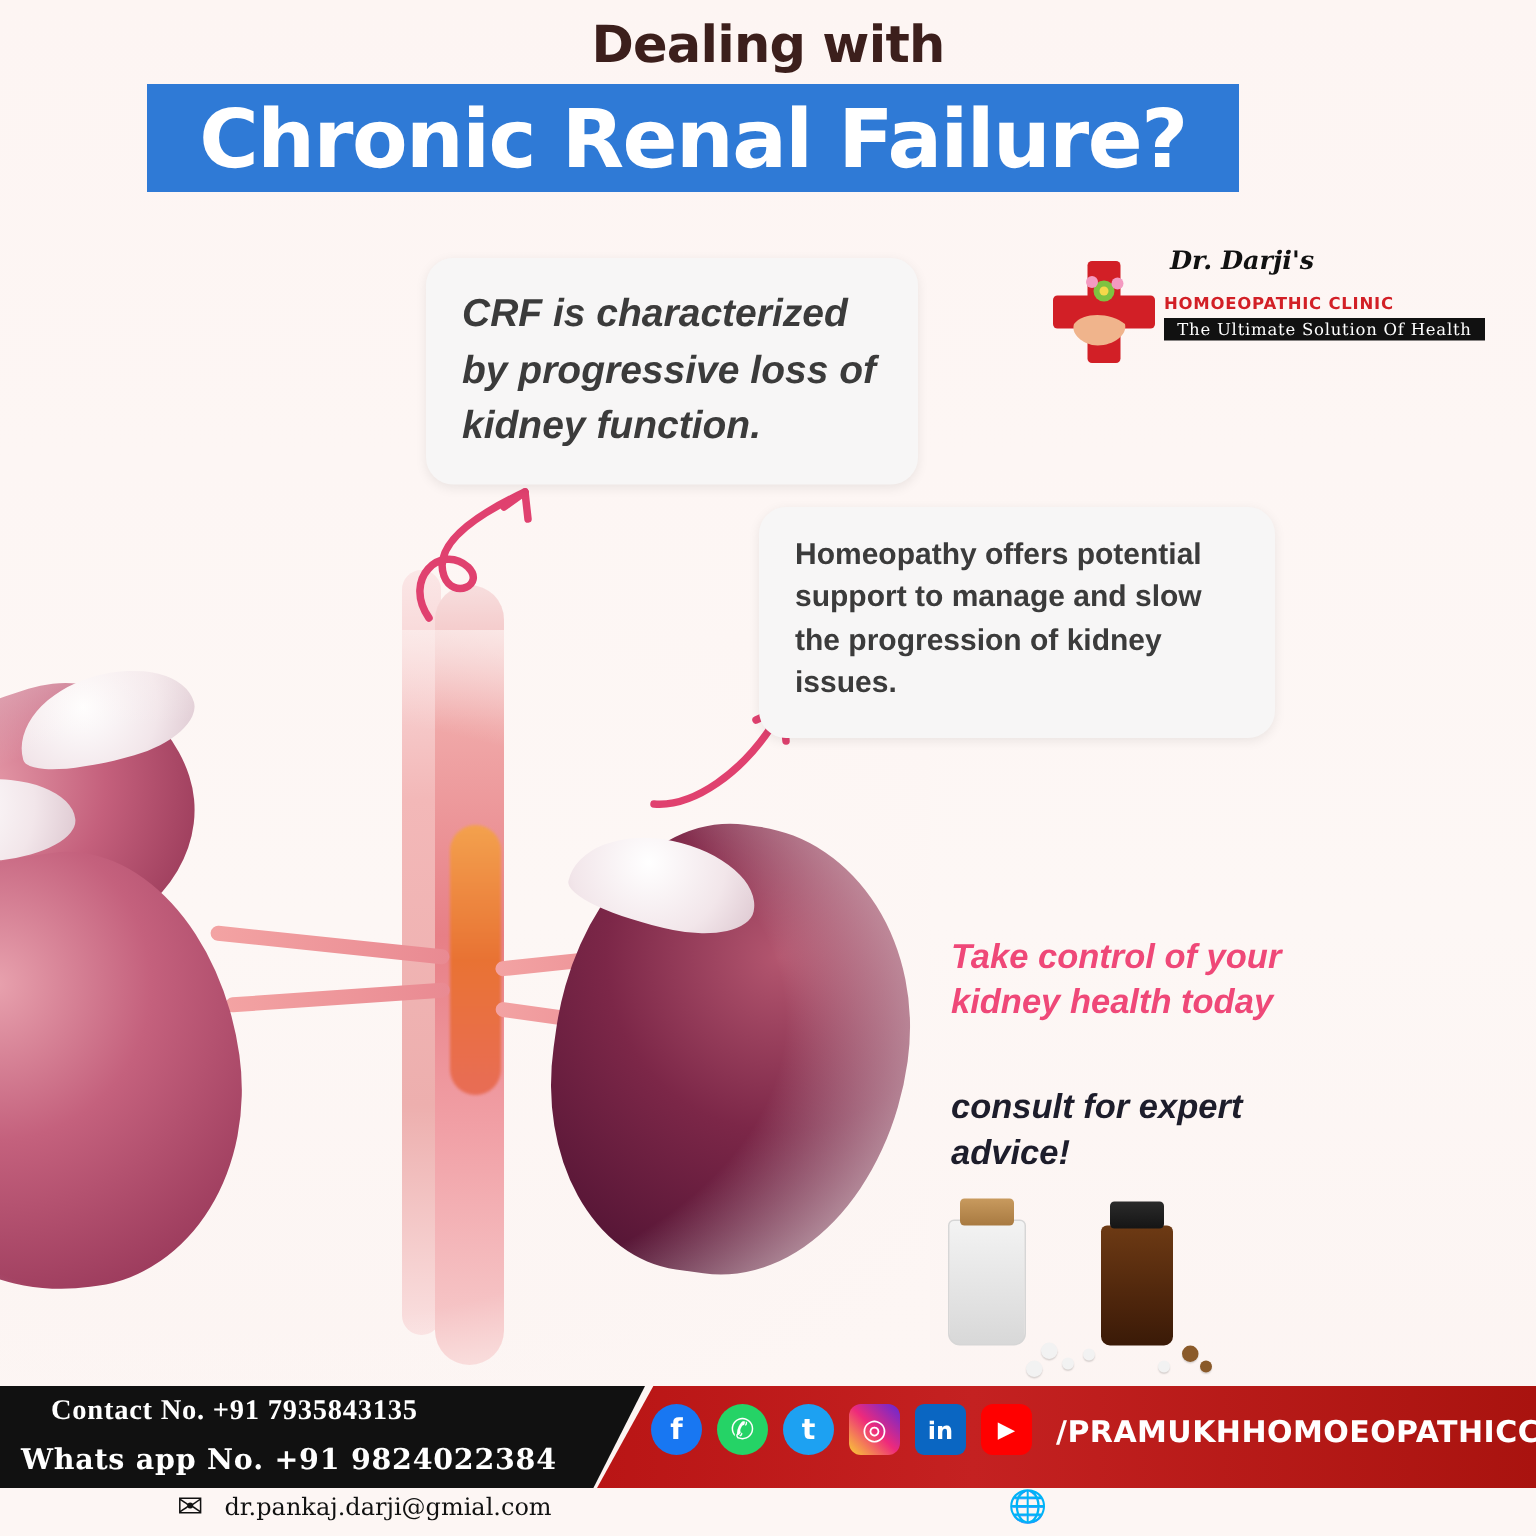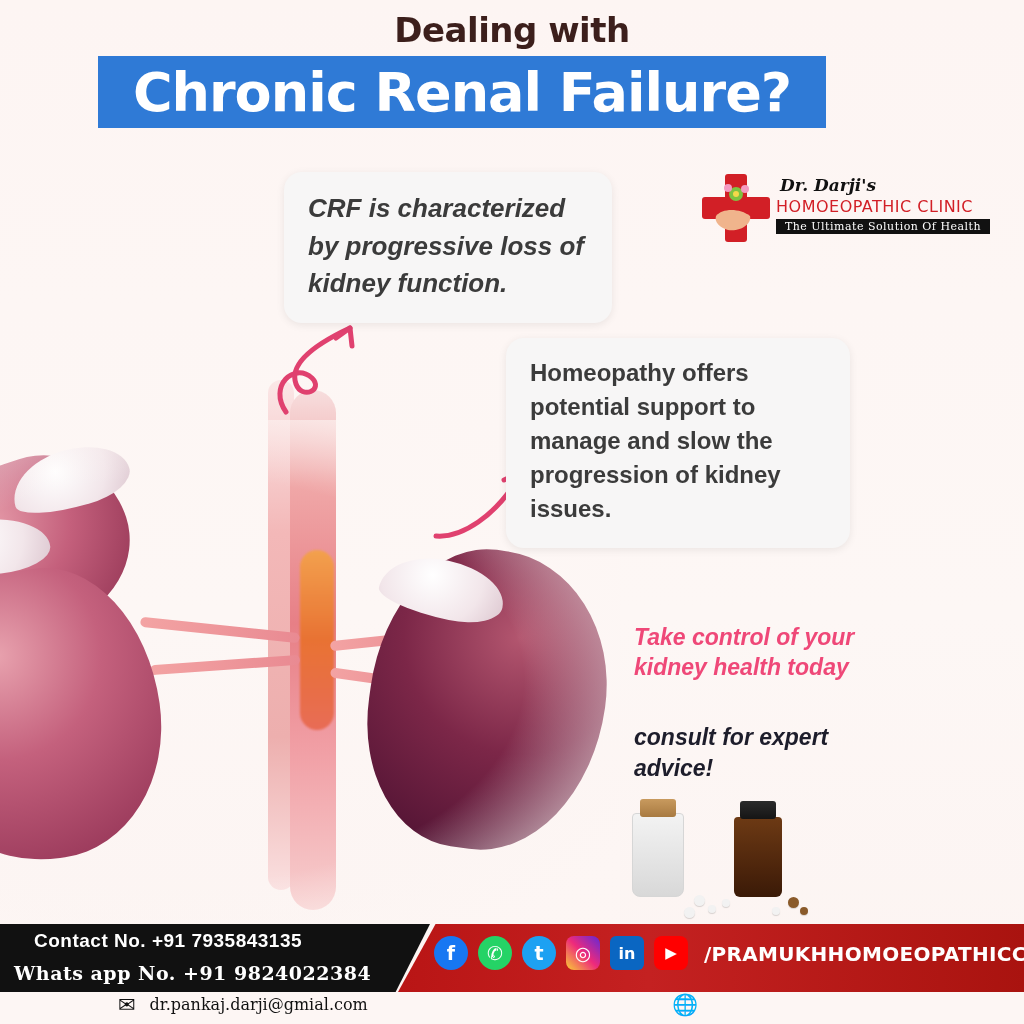--- a/index.html
+++ b/index.html
@@ -112,45 +112,45 @@
     box-shadow: 0 2px 8px rgba(0,0,0,.08);
     color: #3b3b3b;
   }
   #bubble1 {
     left: 284px; top: 172px; width: 328px; padding: 18px 22px 20px 24px;
     font-style: italic; font-weight: bold; font-size: 26px; line-height: 1.45;
     border-radius: 18px 18px 18px 18px;
   }
   #bubble2 {
     left: 506px; top: 338px; width: 344px; padding: 18px 22px 22px 24px;
-    font-weight: bold; font-size: 24px; line-height: 1.42;
+    font-weight: bold; font-size: 20px; line-height: 1.42;
   }
 
   
   .arrow-svg { position: absolute; }
   #arrow1 { left: 258px; top: 316px; }
   #arrow2 { left: 430px; top: 452px; }
 
   
   .logo { position: absolute; left: 700px; top: 164px; width: 290px; height: 106px; }
   .logo-cross {
     position: absolute; left: 0; top: 8px; width: 72px; height: 72px;
   }
-  .logo-text-wrap { position: absolute; left: 76px; top: 11px; width: 214px; }
+  .logo-text-wrap { position: absolute; left: 76px; top: 0; width: 214px; }
   .logo-dr {
     font-family: "DejaVu Serif", serif; font-style: italic; font-weight: bold;
     font-size: 17px; color: #111; margin-left: 4px;
   }
   .logo-main {
     font-family: "DejaVu Sans", sans-serif; font-weight: bold; font-size: 40px;
     color: #d21f26; letter-spacing: 1px; line-height: 1;
   }
   .logo-sub {
-    font-family: "DejaVu Sans", sans-serif; font-weight: normal; font-size: 16px;
-    color: #d21f26; letter-spacing: .5px; margin-top: 2px;
+    font-family: "DejaVu Sans", sans-serif; font-weight: bold; font-size: 11px;
+    color: #d21f26; letter-spacing: .5px; margin-top: 12px;
   }
   .logo-tag {
     background: #111; color: #fff; font-size: 11px; text-align: center;
     font-family: "DejaVu Serif", serif; letter-spacing: .5px; padding: 1px 4px; margin-top: 3px;
   }
 
   
   .cta-pink {
     position: absolute; left: 634px; top: 622px; width: 250px;
     font-style: italic; font-weight: bold; font-size: 23px; line-height: 1.32;
@@ -198,21 +198,21 @@
     position: absolute; left: 0; top: 0; width: 430px; height: 68px;
     background: #111; clip-path: polygon(0 0, 100% 0, 92% 100%, 0 100%);
   }
   .fred {
     position: absolute; left: 398px; top: 0; width: 626px; height: 68px;
     background: linear-gradient(90deg,#b91515 0%, #c42121 40%, #a9130f 100%);
     clip-path: polygon(6% 0, 100% 0, 100% 100%, 0 100%);
   }
   .contact1 {
     position: absolute; left: 34px; top: 6px;
-    font-family: Liberation Sans, sans-serif; font-weight: bold; font-size: 19px;
+    font-family: Liberation Serif, serif; font-weight: bold; font-size: 19px;
     color: #fff; letter-spacing: .5px;
   }
   .contact2 {
     position: absolute; left: 14px; top: 38px;
     font-family: "DejaVu Serif", serif; font-weight: bold; font-size: 19px;
     color: #fff; letter-spacing: .5px;
   }
   .socials { position: absolute; left: 434px; top: 12px; display: flex; gap: 10px; align-items: center; }
   .sic {
     width: 34px; height: 34px; border-radius: 8px;

